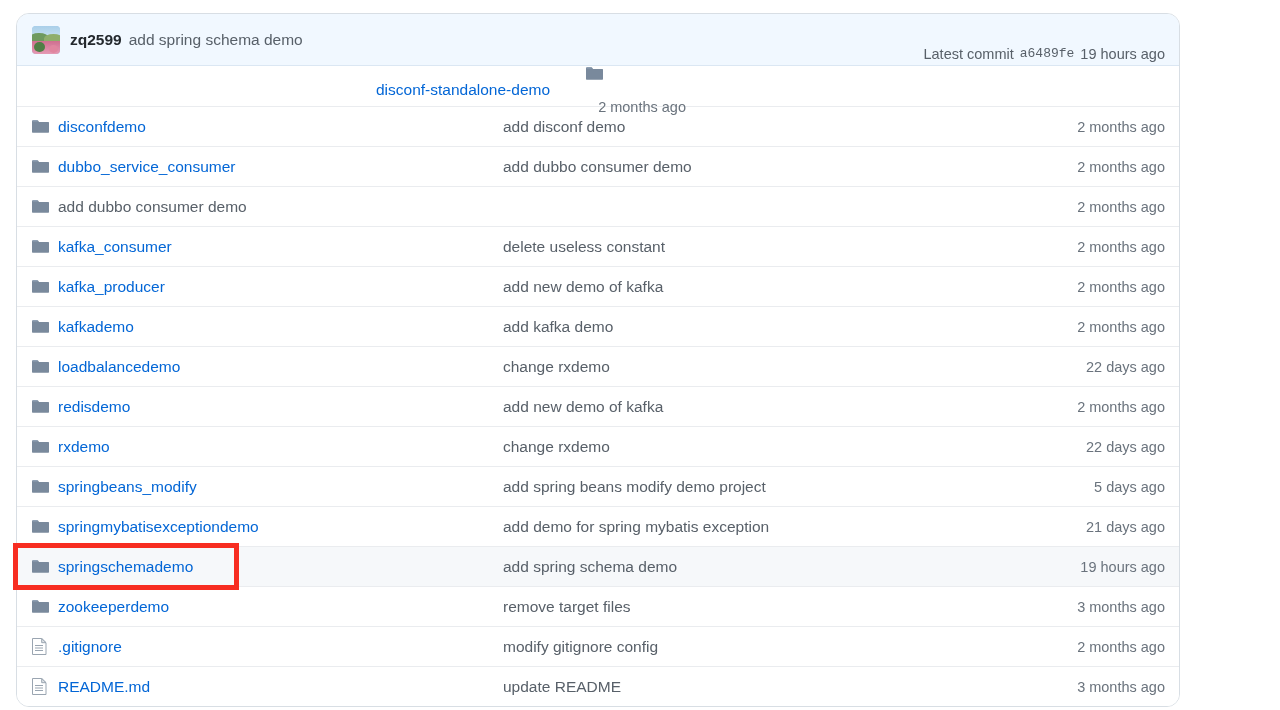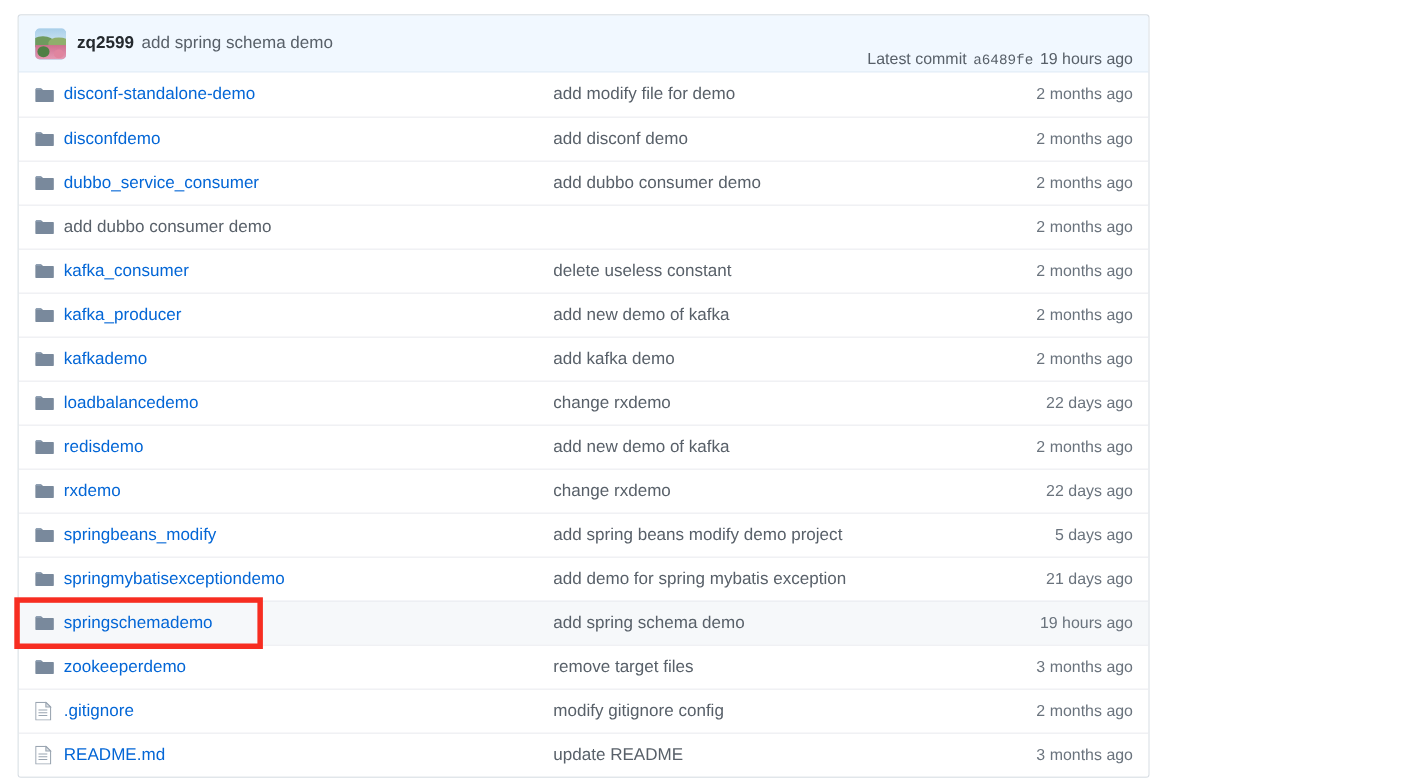--- a/index.html
+++ b/index.html
@@ -16,23 +16,23 @@
     position: relative;
     width: 1280px;
     height: 710px;
   }
 
   
   .file-box {
     position: absolute;
     left: 16px;
     top: 13px;
-    width: 1029px;
+    width: 1164px;
     border: 1px solid #d8dee4;
-    border-radius: 3px;
+    border-radius: 13px;
     box-sizing: border-box;
     background: #fff;
     overflow: hidden;
   }
 
   
   .commit-header {
     display: flex;
     align-items: center;
     height: 52px;
@@ -85,21 +85,21 @@
     white-space: nowrap;
   }
   .commit-message {
     color: #586069;
     font-size: 15.5px;
     white-space: nowrap;
   }
   .commit-right {
     margin-left: auto;
     display: flex;
-    align-items: flex-end;
+    align-items: center;
     color: #586069;
     font-size: 14.5px;
     white-space: nowrap;
     margin-top: 28px;
   }
   .commit-right .label { margin-right: 6px; }
   .commit-right .sha {
     font-family: "Liberation Mono", monospace;
     font-size: 13px;
     color: #586069;
@@ -110,21 +110,21 @@
   .row {
     display: flex;
     align-items: center;
     height: 40px;
     border-top: 1px solid #eaecef;
     box-sizing: border-box;
     padding-left: 15px;
     padding-right: 14px;
     background: #fff;
   }
-  .row:first-of-type { border-top: none; }
+  .row:first-of-type { border-top: none; flex-direction: column; }
   .row.hovered { background: #f6f8fa; }
 
   .icon-cell {
     width: 26px;
     flex: 0 0 auto;
     display: flex;
     align-items: center;
     justify-content: flex-start;
   }
 

